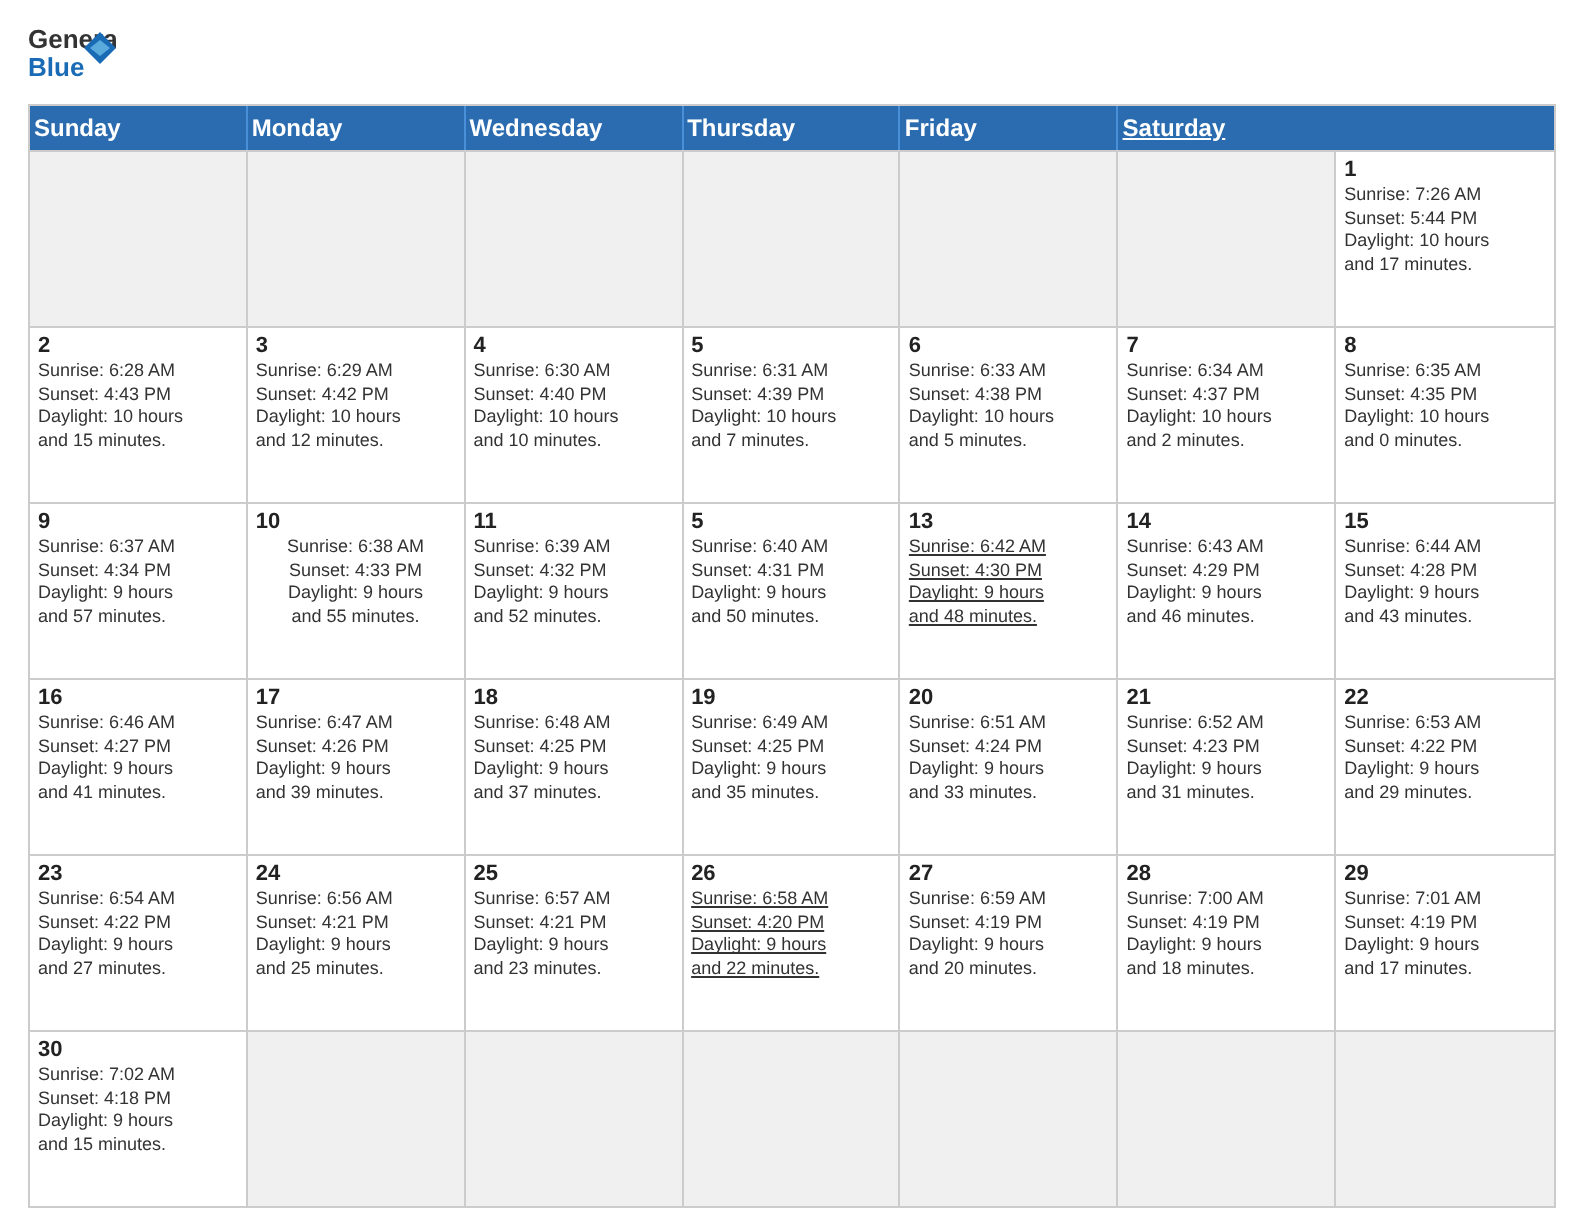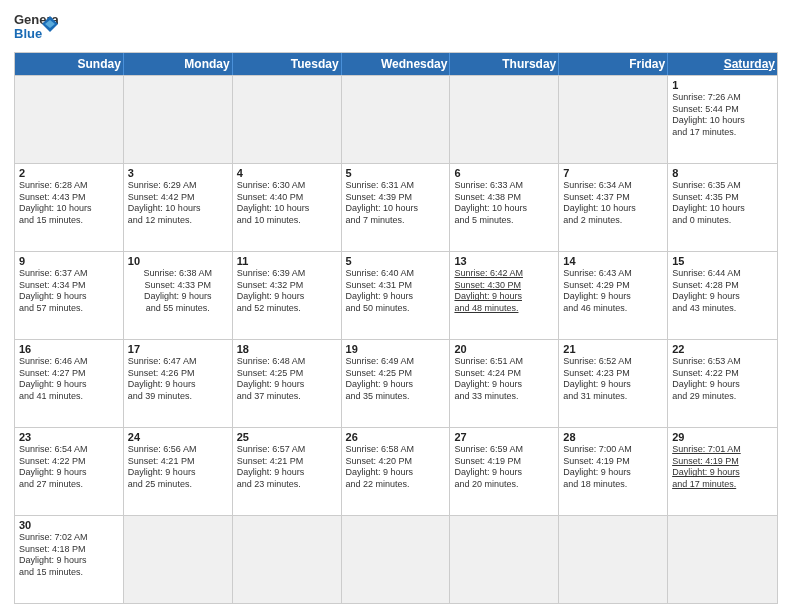--- a/index.html
+++ b/index.html
@@ -51,21 +51,21 @@
     }
     .cal-header {
       display: grid;
       grid-template-columns: repeat(7, 1fr);
       background: #2b6cb0;
     }
     .cal-header-cell {
       color: #fff;
       font-size: 12px;
       font-weight: bold;
-      text-align: right;
+      text-align: left;
       padding: 4px 2px;
       border-right: 1px solid #4a90d9;
     }
     .cal-header-cell:last-child { border-right: none; text-decoration: underline; }
     .cal-body {
       flex: 1;
       display: grid;
       grid-template-rows: repeat(6, 1fr);
     }
     .cal-row {
@@ -122,21 +122,20 @@
     <div class="title-area">
       <div class="month-title"></div>
       <div class="location-title"></div>
     </div>
   </div>
 
   <div class="calendar">
     <div class="cal-header">
     <div class="cal-header-cell">Sunday</div>
         <div class="cal-header-cell">Monday</div>
-        <div class="cal-header-cell">Tuesday</div>
         <div class="cal-header-cell">Wednesday</div>
         <div class="cal-header-cell">Thursday</div>
         <div class="cal-header-cell">Friday</div>
         <div class="cal-header-cell">Saturday</div>
       </div>
     <div class="cal-body">
     <div class="cal-row">
           <div class="cal-cell shaded"></div>
           <div class="cal-cell shaded"></div>
           <div class="cal-cell shaded"></div>
@@ -321,42 +320,42 @@
           </div>
           <div class="cal-cell">
             <span class="day-num">25</span>
             <div class="cell-info" style="white-space: pre-line;">Sunrise: 6:57 AM
 Sunset: 4:21 PM
 Daylight: 9 hours
 and 23 minutes.</div>
           </div>
           <div class="cal-cell">
             <span class="day-num">26</span>
-            <div class="cell-info" style="white-space: pre-line;">Sunrise: 6:58 AM
+            <div class="cell-info" style="white-space: pre-line; text-decoration: underline;">Sunrise: 6:58 AM
 Sunset: 4:20 PM
 Daylight: 9 hours
 and 22 minutes.</div>
           </div>
           <div class="cal-cell">
             <span class="day-num">27</span>
             <div class="cell-info" style="white-space: pre-line;">Sunrise: 6:59 AM
 Sunset: 4:19 PM
 Daylight: 9 hours
 and 20 minutes.</div>
           </div>
           <div class="cal-cell">
             <span class="day-num">28</span>
             <div class="cell-info" style="white-space: pre-line;">Sunrise: 7:00 AM
 Sunset: 4:19 PM
 Daylight: 9 hours
 and 18 minutes.</div>
           </div>
           <div class="cal-cell">
             <span class="day-num">29</span>
-            <div class="cell-info" style="white-space: pre-line; text-decoration: underline;">Sunrise: 7:01 AM
+            <div class="cell-info" style="white-space: pre-line;">Sunrise: 7:01 AM
 Sunset: 4:19 PM
 Daylight: 9 hours
 and 17 minutes.</div>
           </div>
         </div>
         <div class="cal-row">
           <div class="cal-cell">
             <span class="day-num">30</span>
             <div class="cell-info" style="white-space: pre-line;">Sunrise: 7:02 AM
 Sunset: 4:18 PM

